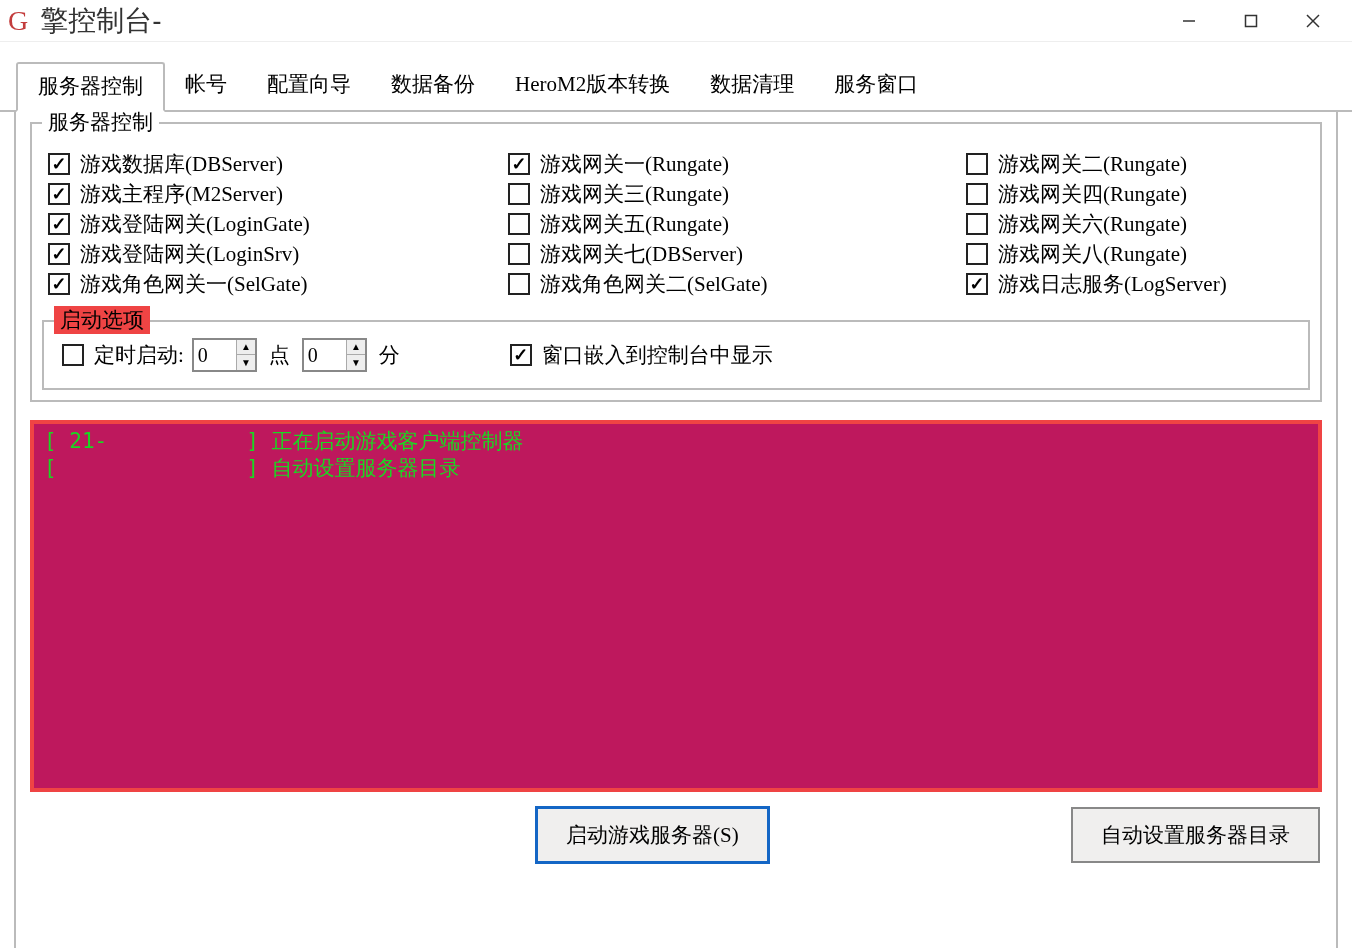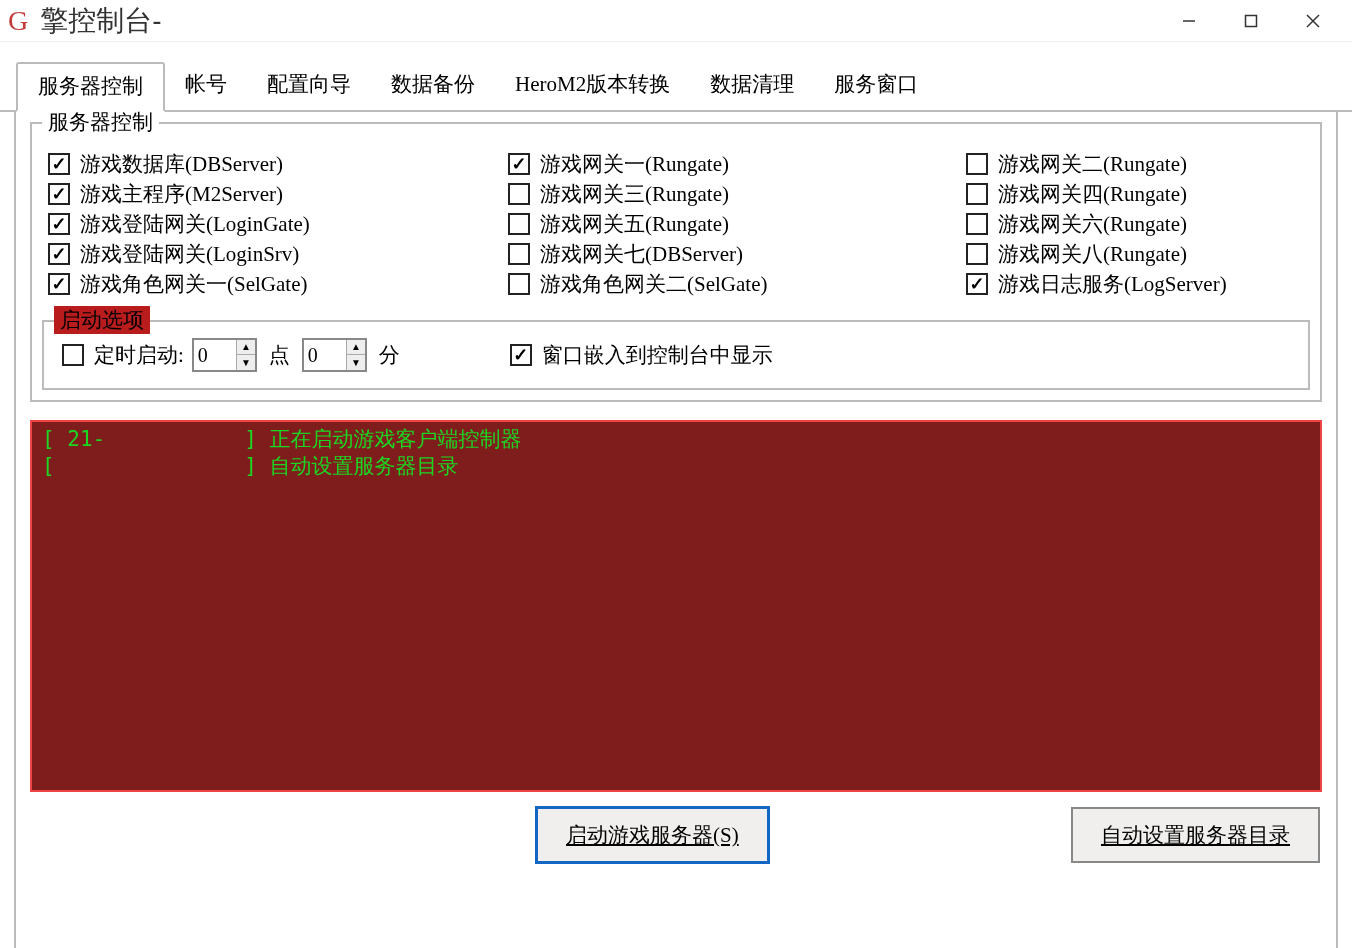--- a/index.html
+++ b/index.html
@@ -139,21 +139,21 @@
       padding: 16px 10px 16px 18px;
       position: relative;
       display: flex;
       align-items: center;
       gap: 8px;
     }
     .start-options-legend {
       position: absolute;
       top: -16px;
       left: 10px;
-      background: #b91c1c;
+      background: #ef4444;
       padding: 0 6px;
       font-size: 21px;
     }
     .spinner {
       display: inline-flex;
       align-items: stretch;
       border: 2px solid #888;
       background: #fff;
       height: 34px;
     }
@@ -179,22 +179,22 @@
       display: flex;
       align-items: center;
       justify-content: center;
       cursor: pointer;
       border: none;
     }
     .spinner-btn:first-child { border-bottom: 1px solid #aaa; }
     .so-label { font-size: 21px; margin: 0 4px; }
     .so-gap { width: 90px; }
     .console {
-      background: #7f1d1d;
-      border: 2px solid #ef4444;
+      background: #be185d;
+      border: 4px solid #ef4444;
       height: 372px;
       margin-top: 18px;
       padding: 4px 10px;
       font-family: "SimSun", "NSimSun", monospace;
       font-size: 21px;
       color: #1bd722;
       overflow: hidden;
       white-space: pre;
       line-height: 1.28;
     }
@@ -206,21 +206,20 @@
       margin-top: 14px;
       align-items: center;
     }
     .btn {
       font-family: inherit;
       font-size: 21px;
       padding: 12px 28px;
       border: 2px solid #888;
       background: #f0efee;
       cursor: pointer;
-      text-decoration: underline;
     }
     .btn-primary {
       border: 3px solid #1466c5;
       margin-left: 505px;
     }
     .btn-secondary {
       margin-left: auto;
       margin-right: 2px;
     }
   </style>

